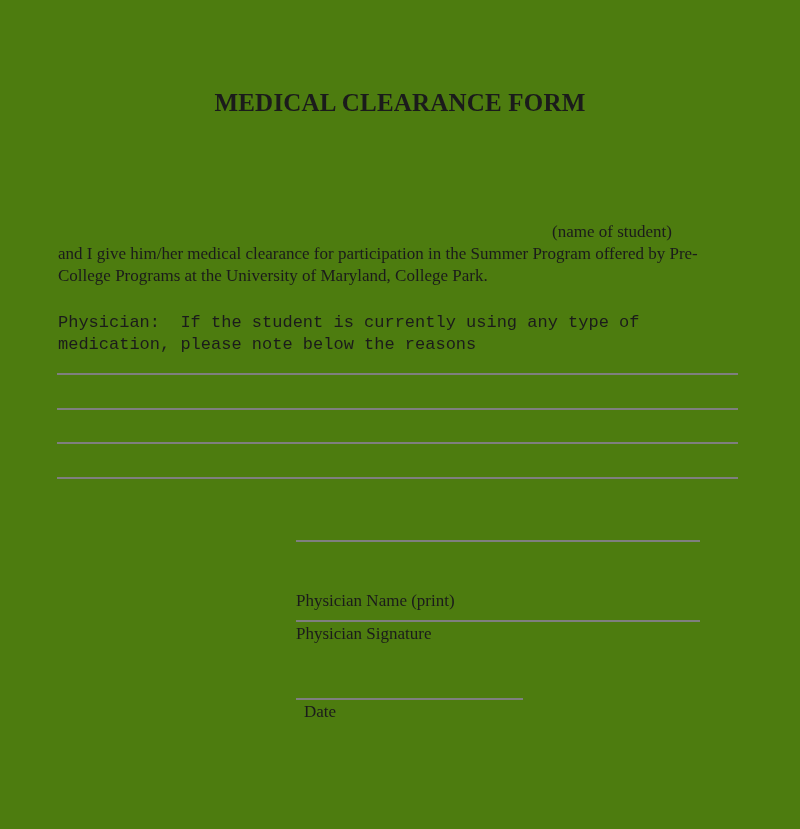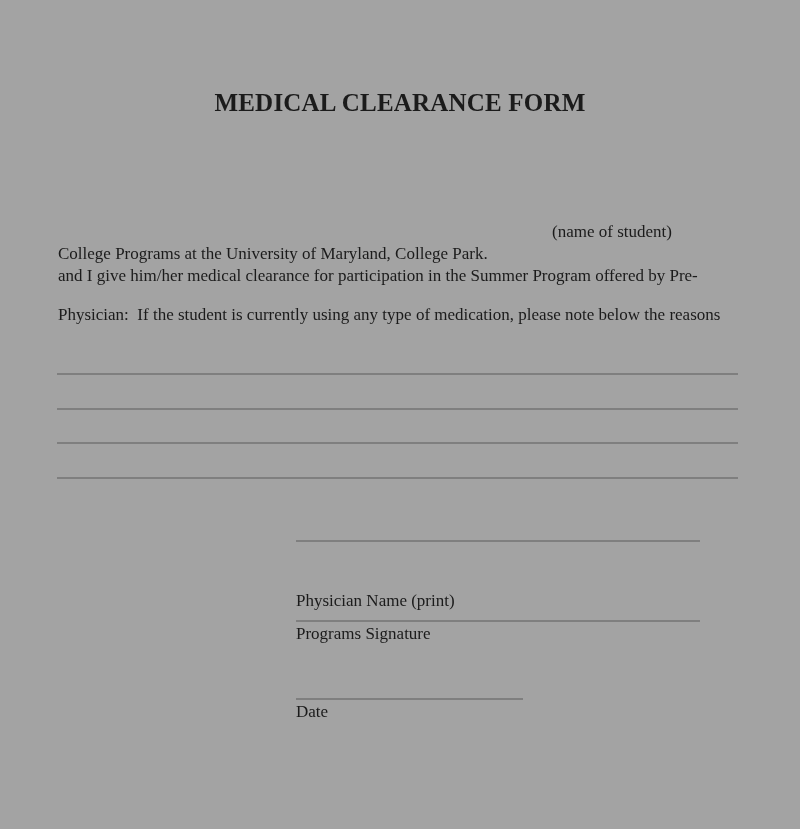--- a/index.html
+++ b/index.html
@@ -4,21 +4,21 @@
 <style>
   :root{
     --text:#1b1b1b;
     --blank_line:#000000;
     --rule_line:#7f7f7f;
   }
   html,body{margin:0;padding:0;background:#ffffff;}
   .page{
     position:relative;
     width:800px;height:829px;
-    background:#a3a3a3;
+    background:#4d7c0f;
     font-family:"Liberation Serif","DejaVu Serif",serif;
     color:var(--text,#1b1b1b);
     font-size:17px;
     overflow:hidden;
   }
   .title{
     position:absolute;left:0;top:88px;width:100%;
     margin:0;text-align:center;
     font-size:25px;font-weight:bold;line-height:30px;
     letter-spacing:0.2px;
@@ -39,67 +39,67 @@
     transform:translateY(-2px);
   }
   .intro-middle{margin-left:14px;}
   .caption{
     position:absolute;left:552px;top:221px;
     line-height:22px;
   }
   .para{position:absolute;left:58px;width:690px;line-height:22px;}
   .para .line{white-space:pre-wrap;}
   .para.clearance{top:243px;}
-  .para.instruction{top:304px;}
+  .para.instruction{top:312px;font-family:Liberation Mono, monospace;}
   .rule{
     position:absolute;height:1.6px;
     background:var(--rule_line,#7f7f7f);
   }
   .rule.med{left:57px;width:681px;}
   .rule.med.m1{top:373px;}
   .rule.med.m2{top:408px;}
   .rule.med.m3{top:442px;}
   .rule.med.m4{top:477px;}
   .rule.sig{left:296px;width:404px;}
   .rule.sig.name{top:540px;}
   .rule.sig.signature{top:620px;}
   .rule.sig.date{top:698px;width:227px;}
   .sig-label{
     position:absolute;left:296px;line-height:22px;
   }
   .sig-label.name{top:546px;margin-top:44px;}
   .sig-label.signature{top:623px;}
-  .sig-label.date{top:701px;}
+  .sig-label.date{top:701px;margin-left:8px;}
 </style>
 </head>
 <body>
 
 <div class="page">
 
   <h1 class="title">MEDICAL CLEARANCE FORM</h1>
 
 
   <div class="caption">(name of student)</div>
 
   <div class="para clearance">
+    <div class="line">and I give him/her medical clearance for participation in the Summer Program offered by Pre-</div>
     <div class="line">College Programs at the University of Maryland, College Park.</div>
-    <div class="line">and I give him/her medical clearance for participation in the Summer Program offered by Pre-</div>
   </div>
 
   <div class="para instruction">
     <div class="line">Physician:  If the student is currently using any type of medication, please note below the reasons</div>
   </div>
 
   <div class="rule med m1"></div>
   <div class="rule med m2"></div>
   <div class="rule med m3"></div>
   <div class="rule med m4"></div>
 
   <div class="rule sig name"></div>
   <div class="sig-label name">Physician Name (print)</div>
 
   <div class="rule sig signature"></div>
-  <div class="sig-label signature">Programs Signature</div>
+  <div class="sig-label signature">Physician Signature</div>
 
   <div class="rule sig date"></div>
   <div class="sig-label date">Date</div>
 
 </div>
 
 </body></html>

